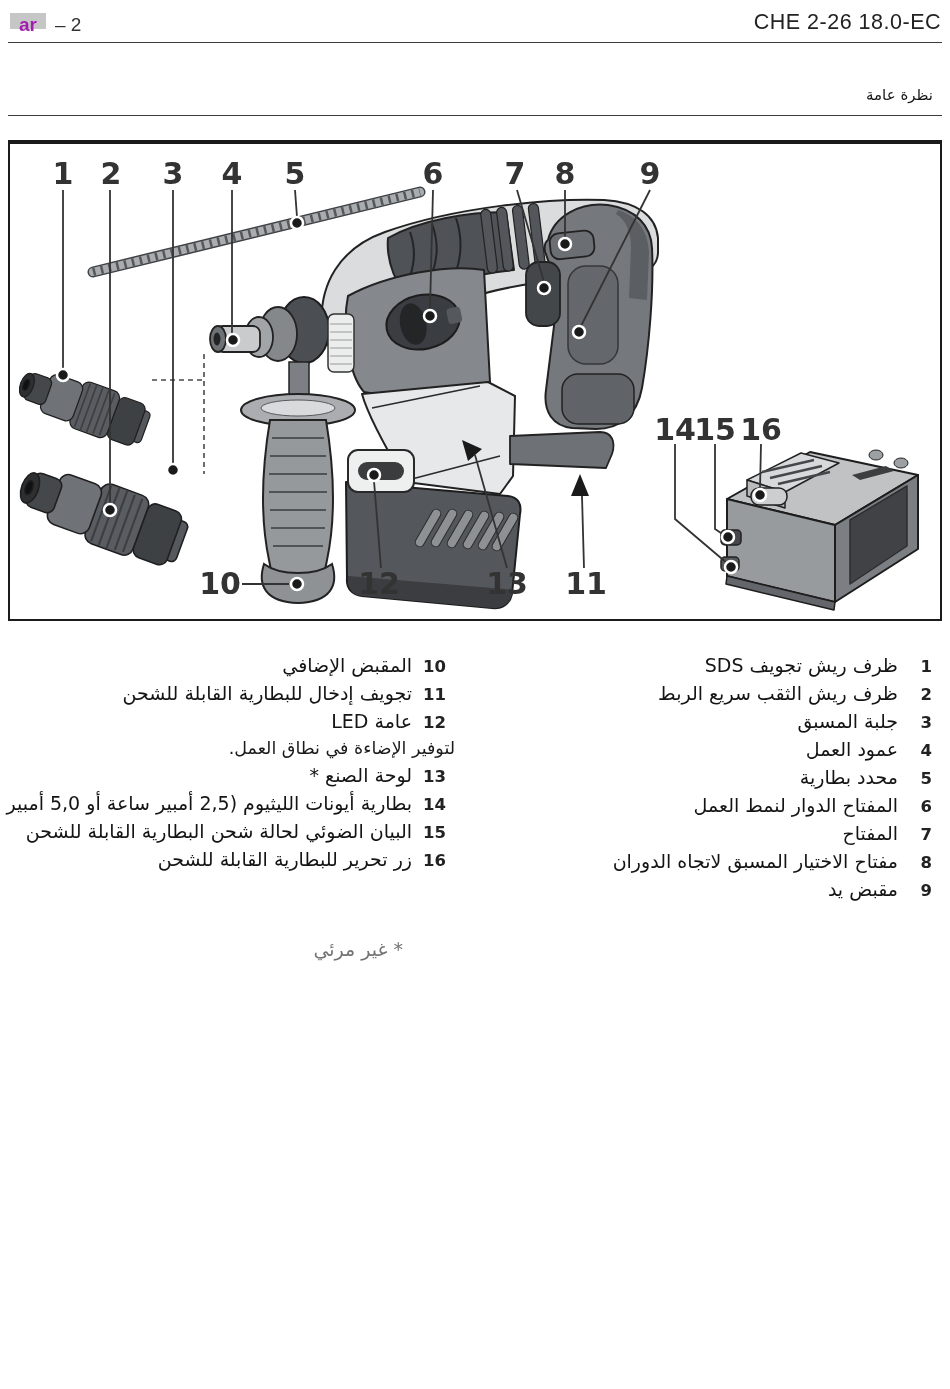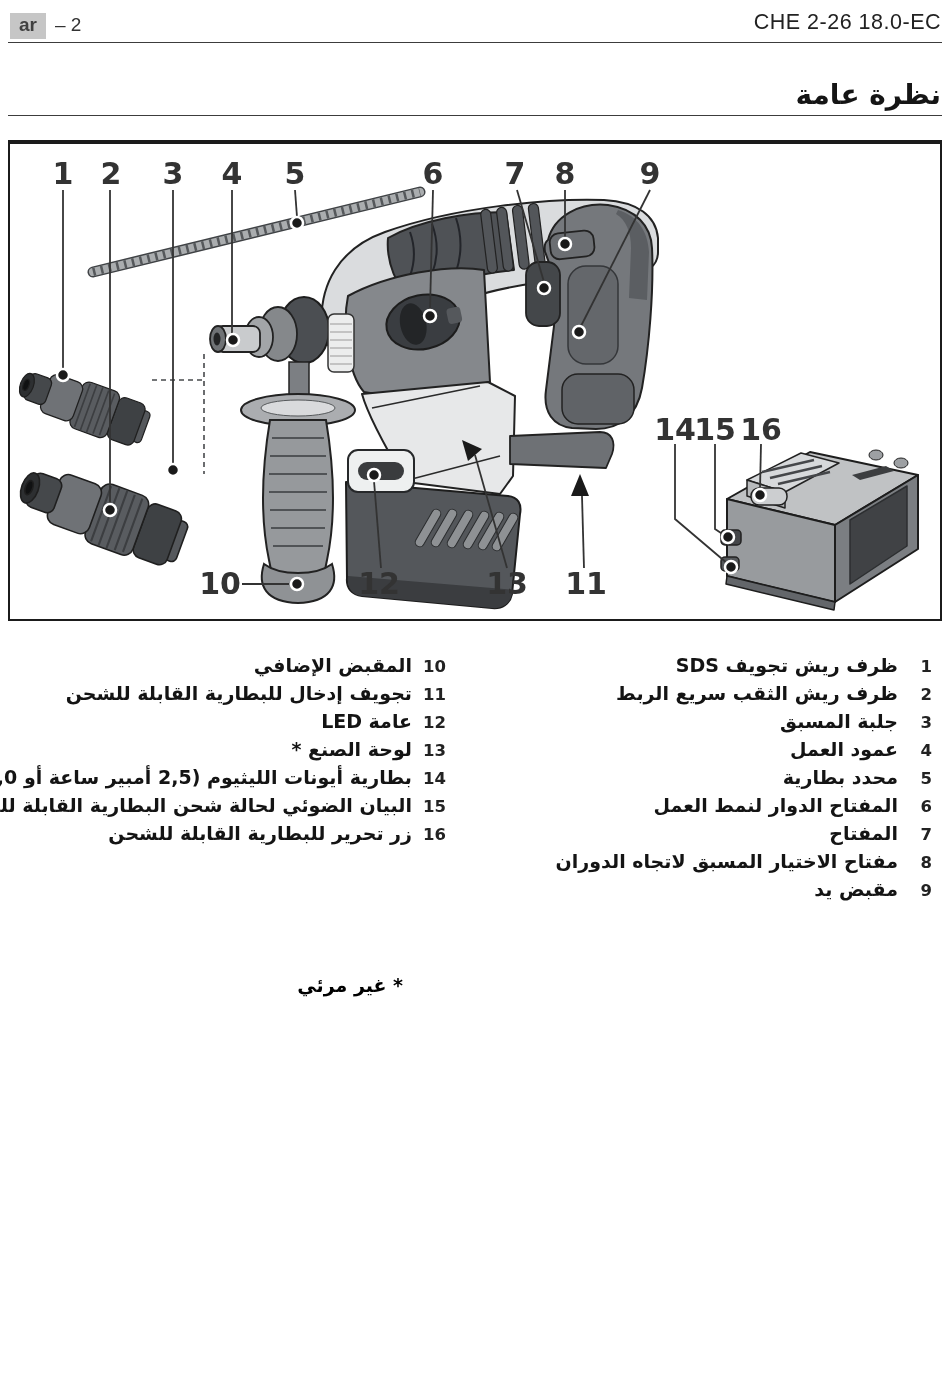--- a/index.html
+++ b/index.html
@@ -1,44 +1,44 @@
 <!DOCTYPE html>
 <html lang="ar"><head>
 <meta charset="utf-8">
 <style>
   html,body{margin:0;padding:0;background:#fff;}
   .page{position:relative;width:950px;height:1389px;background:#fff;overflow:hidden;
         font-family:"DejaVu Sans",sans-serif;color:#1d1d1d;}
   .latin{font-family:"Liberation Sans",sans-serif;}
   
-  .badge{position:absolute;left:10px;top:13px;width:36px;height:26px;background:#c6c6c6;
-         color:#404040;font-weight:bold;font-size:19px;line-height:24px;text-align:center;}
+  .badge{position:absolute;left:10px;top:13px;width:36px;height:16px;background:#c6c6c6;
+         color:#a21caf;font-weight:bold;font-size:19px;line-height:24px;text-align:center;}
   .pagenum{position:absolute;left:55px;top:13px;font-size:19px;line-height:24px;color:#333;}
   .model{position:absolute;right:9px;top:10px;font-size:21.5px;color:#222;letter-spacing:.5px;margin-left:22px;}
   .rule{position:absolute;left:8px;width:934px;height:0;border-top:1.6px solid #3c3c3c;}
   .rule-top{top:42px;}
   .rule-title{top:115px;}
-  .sec-title{position:absolute;right:9px;top:78px;margin:0;font-size:28px;font-weight:bold;
+  .sec-title{position:absolute;right:9px;top:78px;margin:8px;font-size:15px;font-weight:normal;
              color:#151515;direction:rtl;}
   
   .diagram{position:absolute;left:8px;top:140px;width:934px;height:481px;box-sizing:border-box;
            border:2px solid #1b1b1b;border-top-width:4px;background:#fff;}
   .diagram svg{position:absolute;left:0;top:0;}
   .co{position:absolute;transform:translate(-50%,-50%);font-size:30px;font-weight:bold;
       color:#333;font-family:"DejaVu Sans",sans-serif;white-space:nowrap;}
   
   .plist{position:absolute;direction:rtl;}
   .plist-right{left:477px;top:651px;width:464px;}
   .plist-left{left:8px;top:651px;width:447px;}
   .prow{display:flex;align-items:baseline;line-height:28px;height:28px;padding-left:0;padding-right:9px;}
   .pnum{flex:0 0 24px;margin-left:10px;direction:ltr;text-align:right;
         font-size:16.5px;font-weight:bold;color:#222;}
-  .ptxt{flex:1;text-align:right;font-size:19px;font-weight:bold;white-space:nowrap;color:#141414;}
+  .ptxt{flex:1;text-align:right;font-size:19px;font-weight:normal;white-space:nowrap;color:#141414;}
   .pnote{line-height:26px;text-align:right;font-size:17.5px;color:#1a1a1a;}
-  .footnote{position:absolute;right:547px;top:938px;direction:rtl;font-size:19px;font-weight:bold;color:#000000;margin-top:36px;}
+  .footnote{position:absolute;right:547px;top:938px;direction:rtl;font-size:19px;font-weight:normal;color:#737373;}
 </style>
 </head>
 <body>
 
 <div class="page">
 
   <span class="badge latin">ar</span>
   <span class="pagenum latin">– 2</span>
   <span class="model latin">CHE 2-26 18.0-EC</span>
   <div class="rule rule-top"></div>
@@ -268,20 +268,21 @@
         <span class="ptxt">المقبض الإضافي</span>
       </div>
     <div class="prow">
         <span class="pnum">11</span>
         <span class="ptxt">تجويف إدخال للبطارية القابلة للشحن</span>
       </div>
     <div class="prow">
         <span class="pnum">12</span>
         <span class="ptxt">عامة LED</span>
       </div>
+    <div class="pnote">لتوفير الإضاءة في نطاق العمل.</div>
     <div class="prow">
         <span class="pnum">13</span>
         <span class="ptxt">لوحة الصنع *</span>
       </div>
     <div class="prow">
         <span class="pnum">14</span>
         <span class="ptxt">بطارية أيونات الليثيوم (2,5 أمبير ساعة أو 5,0 أمبير ساعة)</span>
       </div>
     <div class="prow">
         <span class="pnum">15</span>

